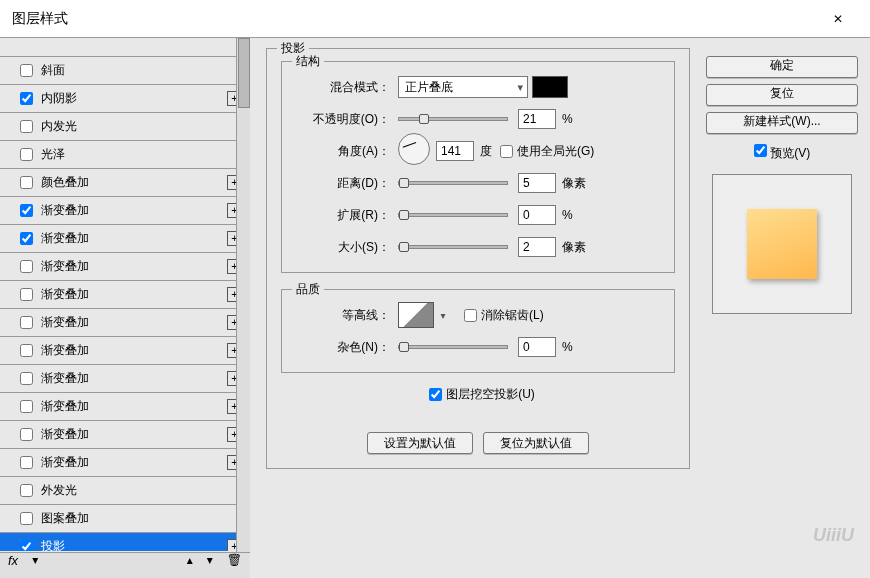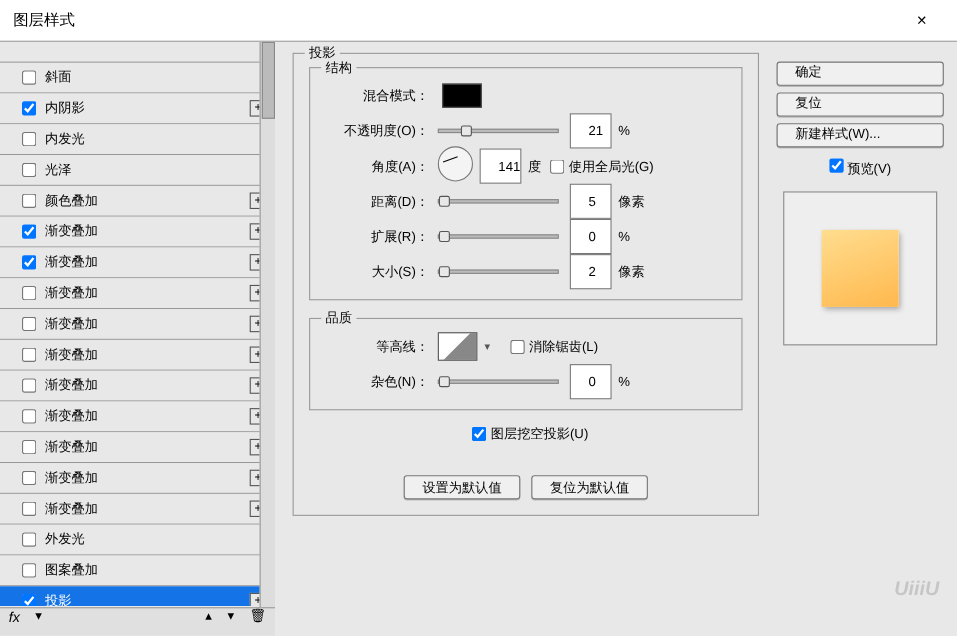--- a/index.html
+++ b/index.html
@@ -23,28 +23,28 @@
   .group > .legend { position: absolute; top: -9px; left: 10px; background: #e8e8e8; padding: 0 4px; }
   .subgroup { border: 1px solid #999; padding: 14px 14px 14px 14px; position: relative; margin-bottom: 16px; }
   .subgroup > .legend { position: absolute; top: -9px; left: 10px; background: #e8e8e8; padding: 0 4px; }
   .field { display: flex; align-items: center; margin-bottom: 10px; height: 22px; }
   .field .label { width: 94px; text-align: right; margin-right: 8px; }
   .blend-select { border: 1px solid #777; height: 22px; width: 130px; padding: 0 18px 0 6px; background: #fff; display: flex; align-items: center; position: relative; }
   .blend-select::after { content: "▾"; position: absolute; right: 4px; font-size: 11px; color: #555; }
   .color-swatch { width: 36px; height: 22px; background: #000; margin-left: 4px; border: 1px solid #555; }
   .slider { flex: 0 0 110px; height: 4px; background: #bbb; border: 1px solid #888; position: relative; margin-right: 10px; }
   .slider .knob { width: 10px; height: 10px; background: #e8e8e8; border: 1px solid #555; border-radius: 2px; position: absolute; top: -4px; }
-  .numbox { width: 38px; height: 32px; border: 1px solid #777; background: #fff; text-align: right; padding: 0 16px; display: flex; align-items: center; }
+  .numbox { width: 38px; height: 20px; border: 1px solid #777; background: #fff; text-align: right; padding: 0 4px; display: flex; align-items: center; }
   .unit { margin-left: 6px; }
   .angle-dial { width: 32px; height: 32px; border: 1px solid #777; border-radius: 50%; background: #f4f4f4; position: relative; margin-right: 6px; margin-top: -4px; }
   .angle-dial::after { content: ""; position: absolute; width: 14px; height: 1px; background: #000; left: 3px; top: 8px; transform-origin: right center; transform: rotate(-20deg); }
   .contour-box { width: 36px; height: 26px; border: 1px solid #555; background: linear-gradient(135deg, #fff 0%, #fff 48%, #888 50%, #888 100%); margin-right: 4px; position: relative; }
   .contour-arrow { width: 10px; text-align: center; font-size: 10px; color: #555; }
   .btn-row { display: flex; gap: 10px; justify-content: center; margin-top: 27px; }
-  .btn { border: 1px solid #777; background: #f0f0f0; height: 22px; padding: 0 16px; display: flex; align-items: center; border-radius: 3px; cursor: pointer; box-shadow: 0 1px 0 rgba(0,0,0,.2); }
+  .btn { border: 1px solid #777; background: #f0f0f0; height: 22px; padding: 0 16px; display: flex; align-items: center; border-radius: 3px; cursor: pointer; box-shadow: 0 1px 0 rgba(0,0,0,.2); text-align: center; }
   .right-panel { width: 164px; padding: 18px 12px 0 0; }
   .right-panel .rbtn { display: block; width: 100%; margin-bottom: 6px; justify-content: center; }
   .preview-cb { text-align: center; margin: 10px 0 12px 0; }
   .preview-box { width: 140px; height: 140px; border: 1px solid #888; background: #eee; display: flex; align-items: center; justify-content: center; margin: 0 auto; }
   .preview-swatch { width: 70px; height: 70px; background: linear-gradient(160deg, #ffdd8f, #ffb84d); box-shadow: 2px 3px 5px rgba(0,0,0,.3); }
   .watermark { position: absolute; bottom: 32px; right: 16px; font-size: 18px; font-weight: bold; color: #b8b8b8; opacity: .7; font-style: italic; }
   .field input[type=checkbox] { margin: 0 4px 0 8px; }
 </style>
 </head>
 <body>
@@ -160,20 +160,23 @@
 
   <div class="center">
     <div class="group">
       <span class="legend">投影</span>
 
       <div class="subgroup">
         <span class="legend">结构</span>
 
         <div class="field">
           <span class="label">混合模式：</span>
+          <div class="blend-select">
+              <span>正片叠底</span>
+            </div>
           <div class="color-swatch"></div>
         </div>
 
         <div class="field">
           <span class="label">不透明度(O)：</span>
           <div class="slider">
               <div class="knob" style="left:20px"></div>
             </div>
           <div class="numbox">
               <span>21</span>

